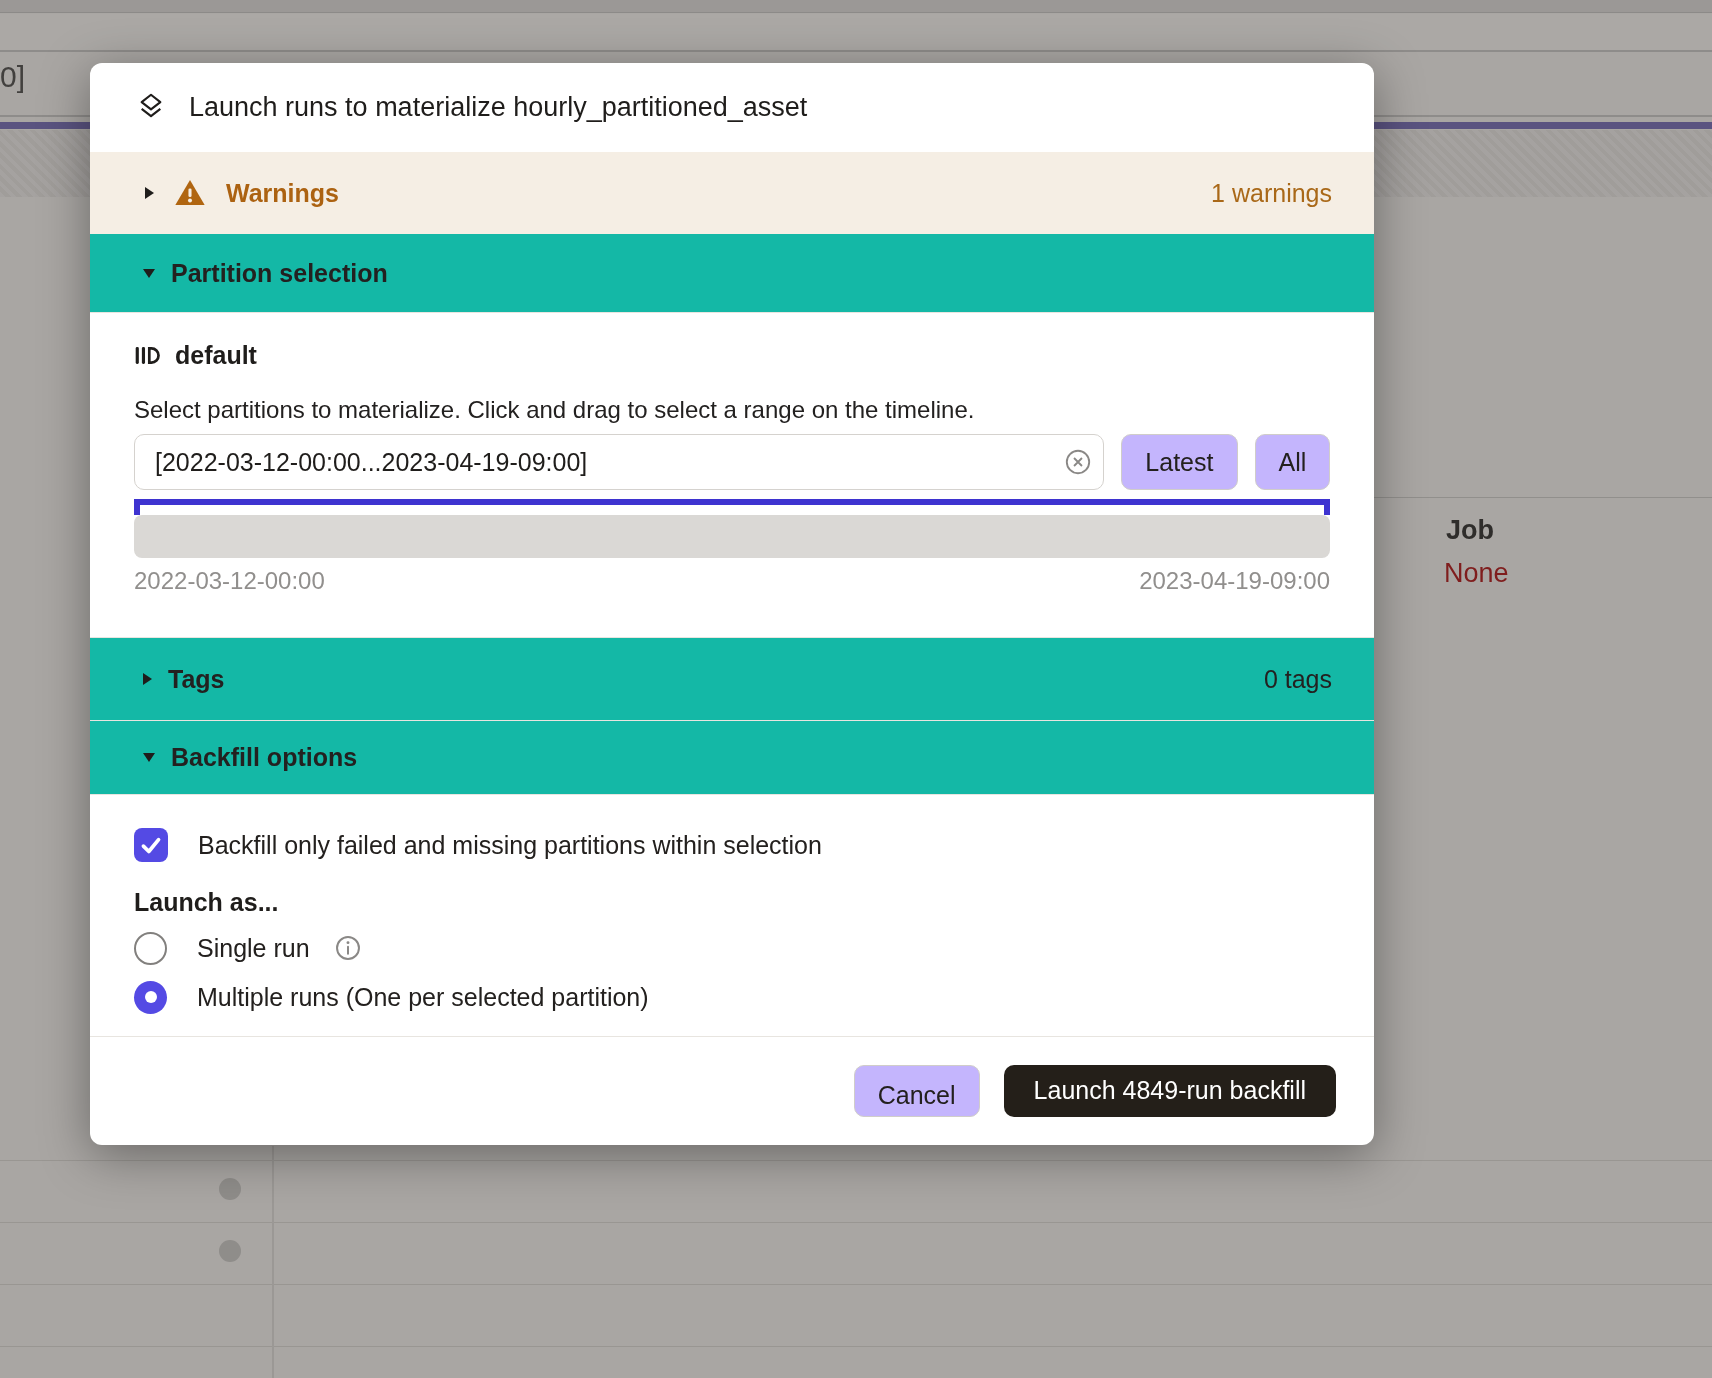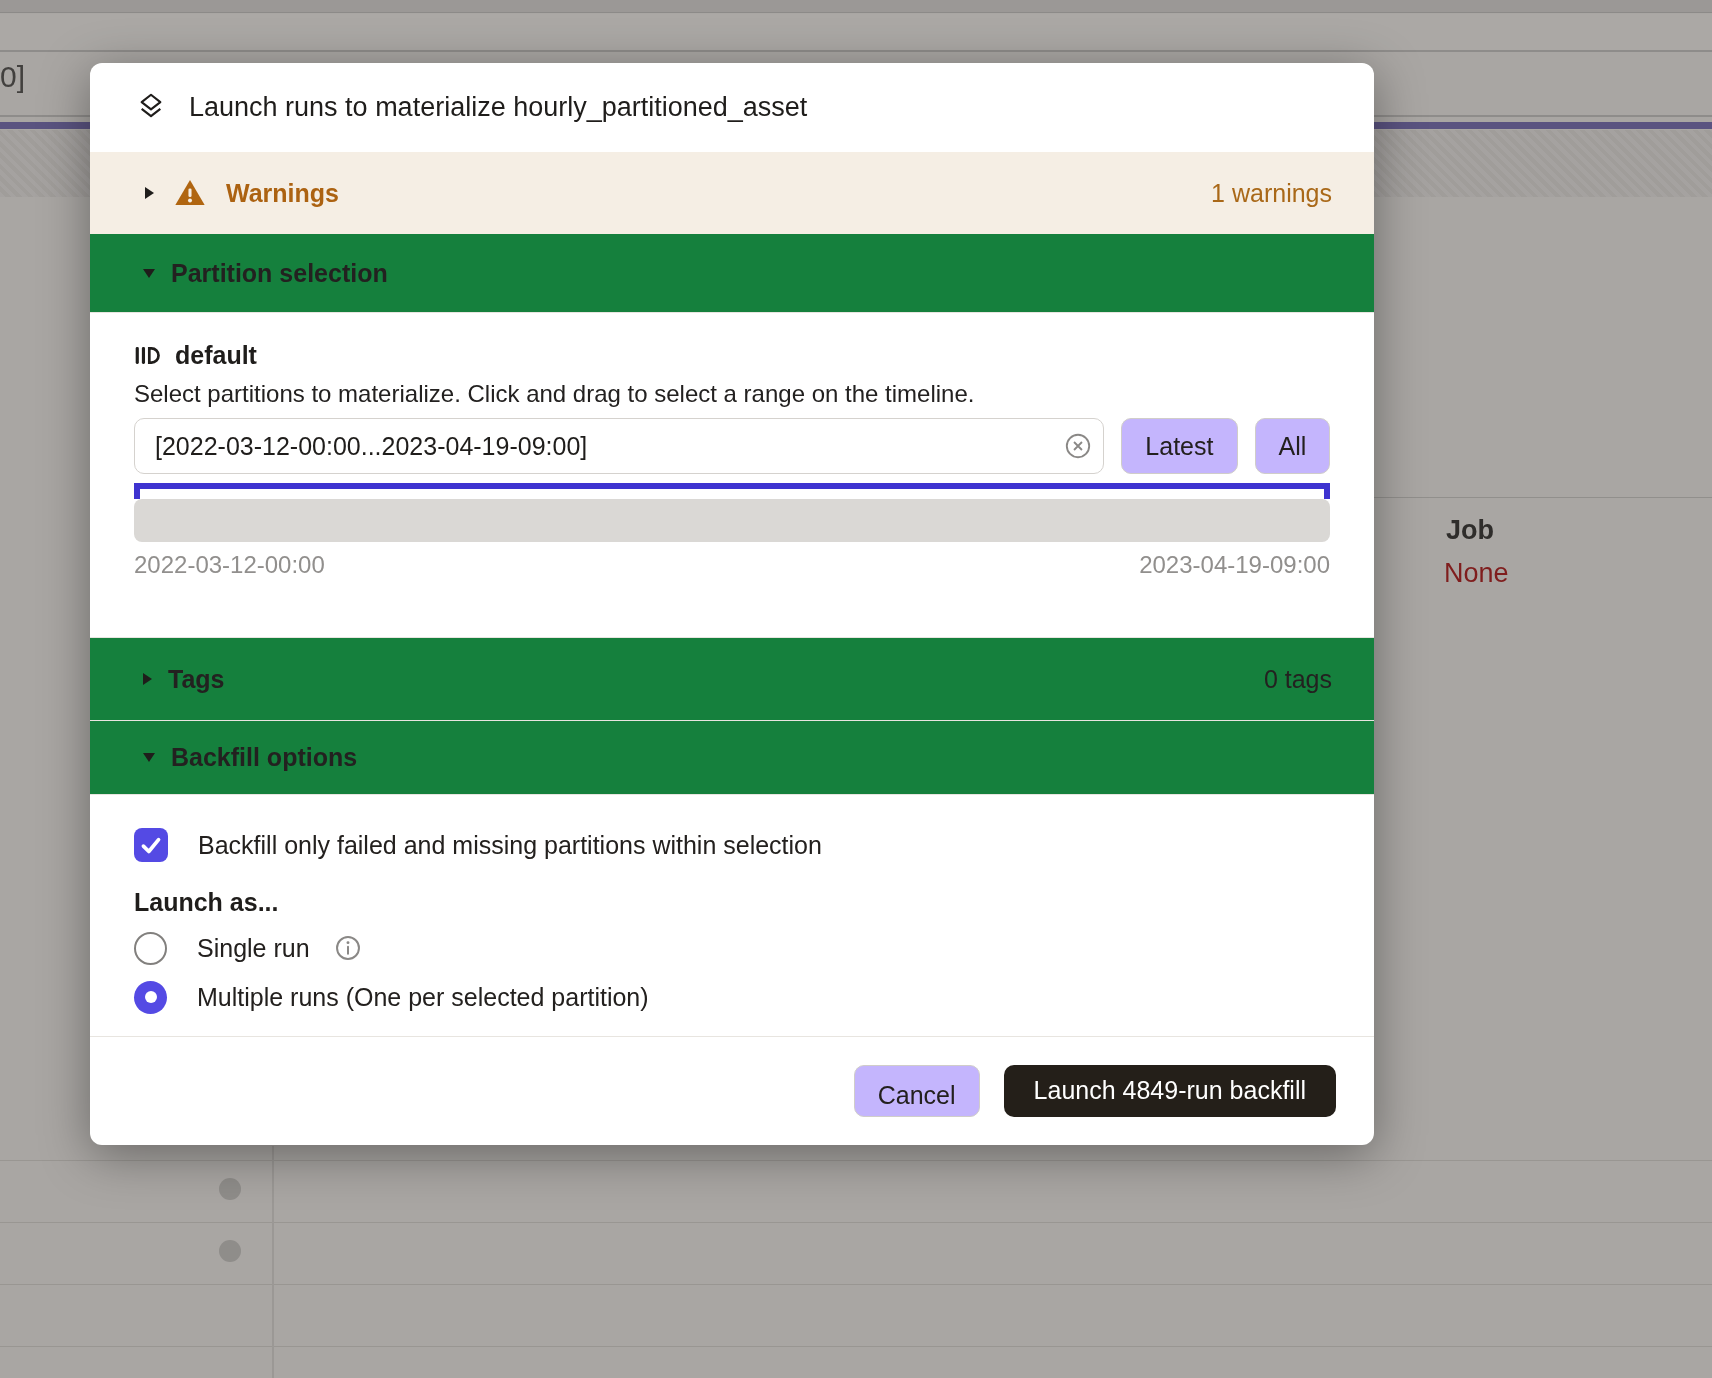--- a/index.html
+++ b/index.html
@@ -37,37 +37,37 @@
   .m-header { height:92px; display:flex; align-items:center; gap:22px; padding:0 45px; }
   .m-title  { font-size:27px; color:#1F1D1B; }
 
   .row-warnings {
     height:85px; background:#F5EEE4; display:flex; align-items:center; padding:0 42px 0 55px;
   }
   .warn-label { font-size:25px; font-weight:700; color:#AC6211; margin-left:20px; }
   .warn-count { margin-left:auto; font-size:25px; color:#A96818; }
 
   .row-section {
-    background:#15803d; display:flex; align-items:center; padding:0 42px 0 53px;
+    background:#14b8a6; display:flex; align-items:center; padding:0 42px 0 53px;
   }
   .row-partition { height:82px; border-bottom:1px solid #E8E5E0; }
   .row-tags      { height:86px; border-top:1px solid #E8E5E0; border-bottom:1px solid #E8E5E0;margin-top:36px; }
   .row-backfill  { height:77px; border-bottom:1px solid #E8E5E0; }
   .section-label { font-size:25px; font-weight:700; color:#232120; margin-left:16px; }
   .section-count { margin-left:auto; font-size:25px; color:#232120; }
 
   .caret-right { width:0; height:0; border-left:9px solid #1F1D1B; border-top:6px solid transparent; border-bottom:6px solid transparent; }
   .caret-down  { width:0; height:0; border-top:9px solid #1F1D1B; border-left:6px solid transparent; border-right:6px solid transparent; }
 
   .white-block { background:#fff; padding:0 44px; }
   .block-partition { height:298px; }
 
   .dim-row { display:flex; align-items:center; gap:14px; margin-top:26px; height:32px; }
   .dim-name { font-size:25px; font-weight:700; color:#1F1D1B; }
-  .helper { margin-top:9px; font-size:24px; color:#232120; }
+  .helper { margin-top:25px; font-size:24px; color:#232120; }
 
   .input-row { display:flex; margin-top:10px; height:56px; gap:17px;align-items:flex-end; }
   .part-input-wrap { position:relative; flex:0 0 970px; }
   .part-input {
     width:970px; height:56px; border:1px solid #D5D2CE; border-radius:10px;
     font-family:"Liberation Sans","DejaVu Sans",sans-serif;
     font-size:25px; color:#1F1D1B; padding:0 60px 0 20px; background:#fff; outline:none;
   }
   .clear-btn { position:absolute; right:12px; top:14px; width:28px; height:28px; cursor:pointer; background:none; border:none; padding:0; }
   .btn {

